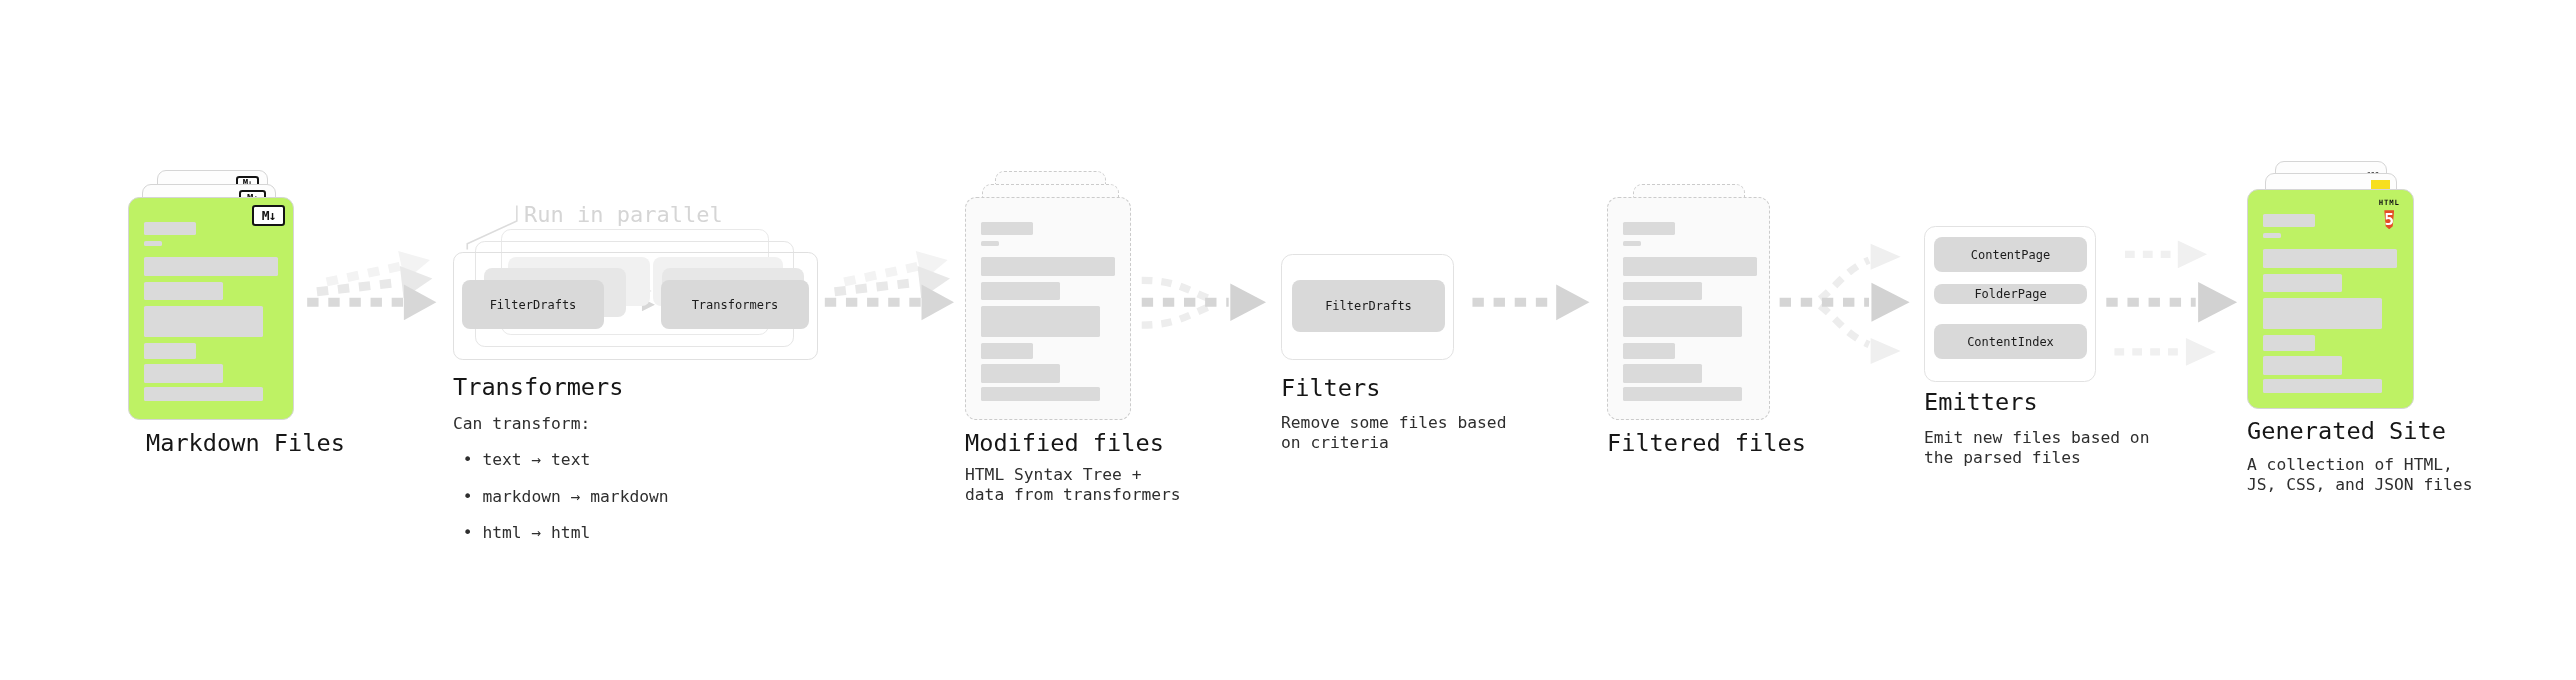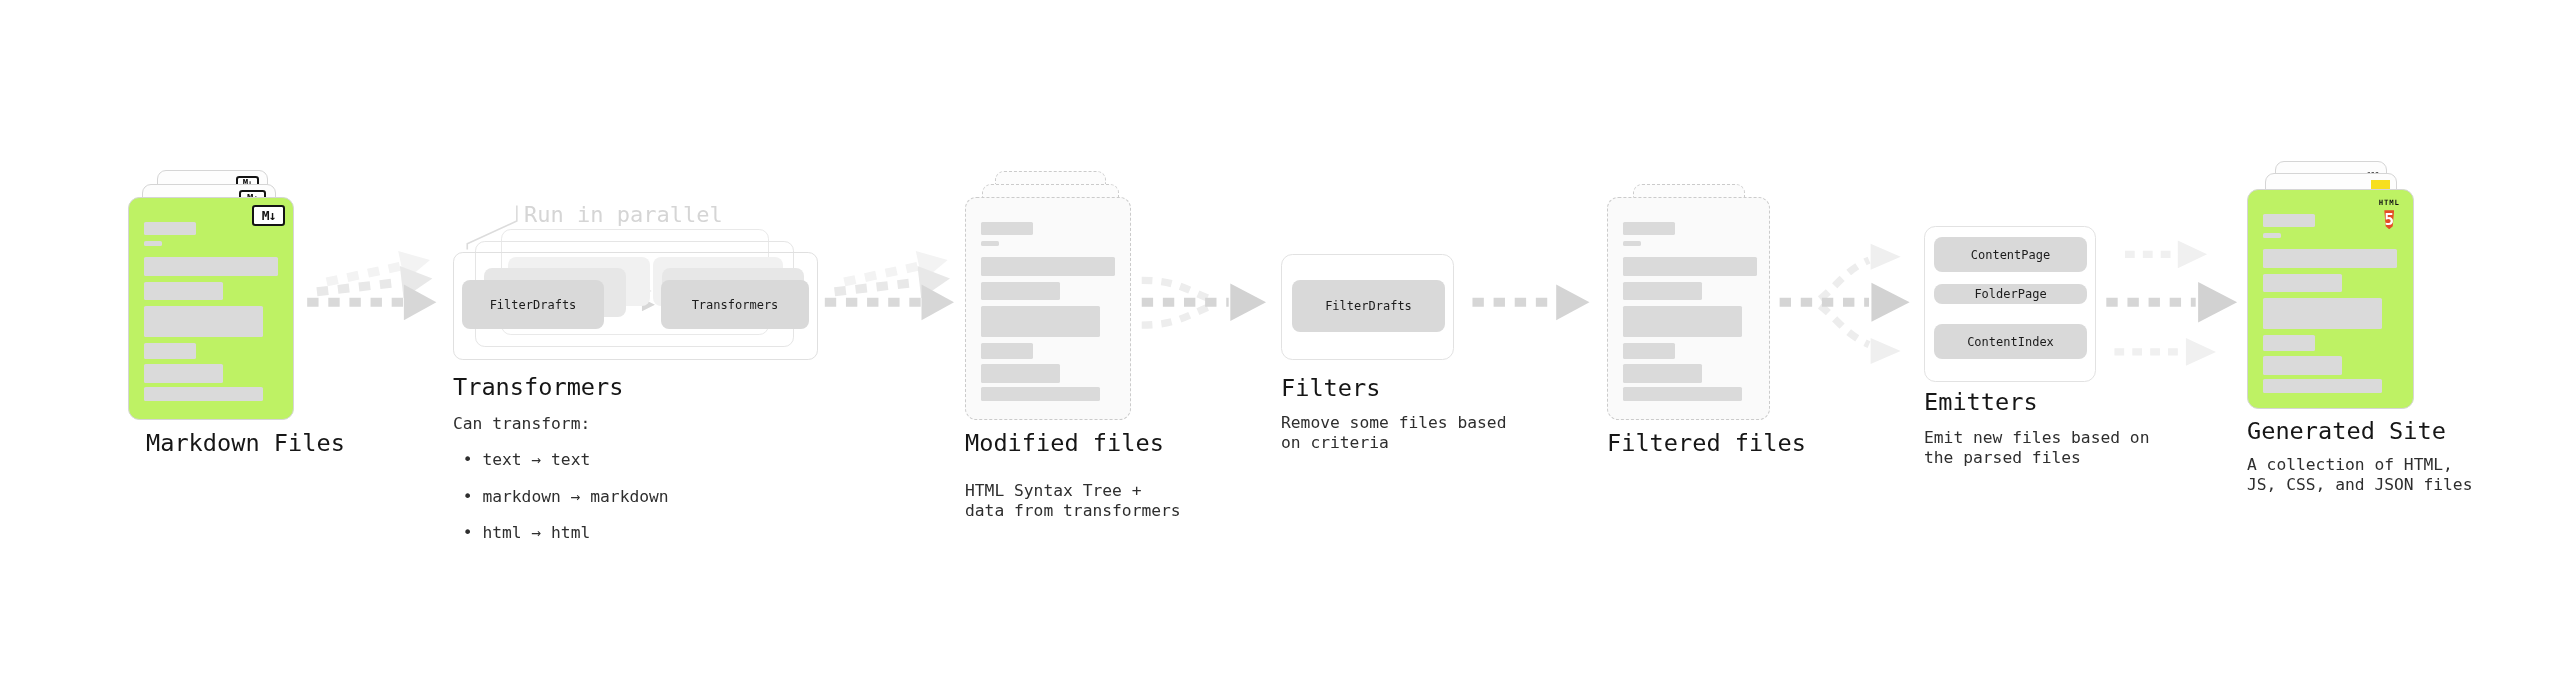--- a/index.html
+++ b/index.html
@@ -187,21 +187,21 @@
       <i class="sk sk1"></i>
         <i class="sk sk2"></i>
       <i class="sk sk3"></i>
         <i class="sk sk4"></i>
       <i class="sk sk5"></i>
         <i class="sk sk6"></i>
       <i class="sk sk7"></i>
         <i class="sk sk8"></i>
     </div>
     <div class="sec-title" style="left:965px; top:431px;">Modified files</div>
-    <div class="sec-desc" style="left:965px; top:465px;margin-top:16px;">
+    <div class="sec-desc" style="left:965px; top:465px;">
       <div>HTML Syntax Tree +</div>
       <div>data from transformers</div>
     </div>
   </div>
 
   <div>
     <div class="panel" style="left:1281px; top:254px; width:173px; height:106px;"></div>
     <div class="node" style="left:1292px; top:280px; width:153px; height:52px;">FilterDrafts</div>
     <div class="sec-title" style="left:1281px; top:376px;">Filters</div>
     <div class="sec-desc" style="left:1281px; top:413px;">

